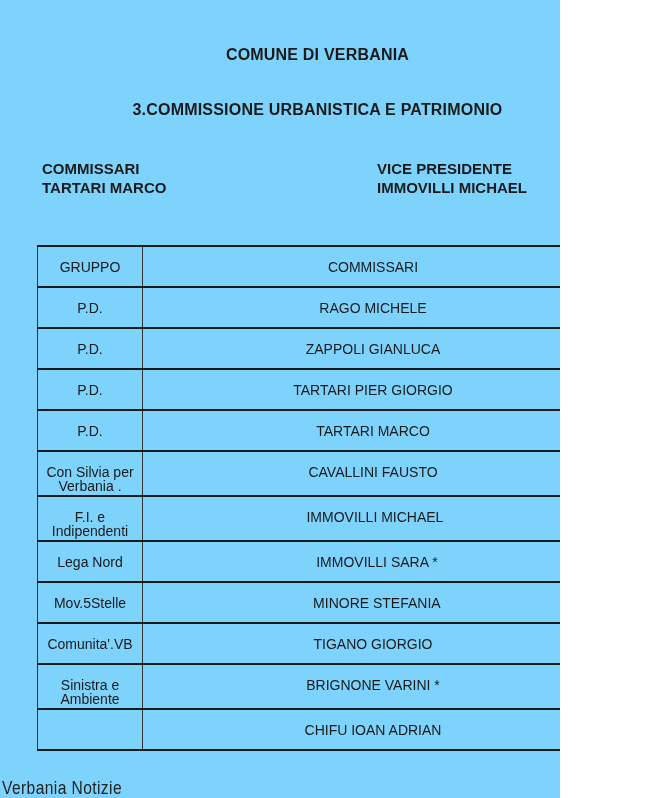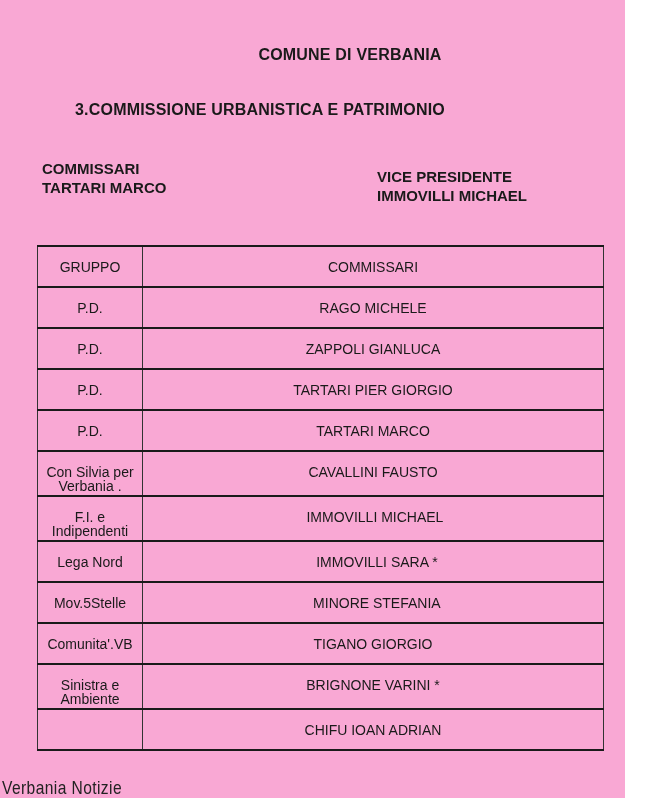--- a/index.html
+++ b/index.html
@@ -2,56 +2,57 @@
 <html><head>
 <meta charset="utf-8">
 <style>
   html, body {
     margin: 0;
     padding: 0;
     background: #ffffff;
   }
   .page {
     position: relative;
-    width: 625px;
+    width: 560px;
     height: 798px;
-    background: #f9a8d4;
+    background: #7dd3fc;
     overflow: hidden;
     font-family: "Liberation Sans", "DejaVu Sans", sans-serif;
     color: #1a1a1a;
   }
   .doc-title {
     position: absolute;
     left: 75px;
     right: 0;
     top: 46px;
     text-align: center;
     font-size: 16px;
     font-weight: bold;
     letter-spacing: 0.2px;
   }
   .doc-subtitle {
     position: absolute;
     left: 75px;
     right: 0;
     top: 101px;
+    text-align: center;
     font-size: 16px;
     font-weight: bold;
     letter-spacing: 0.2px;
   }
   .official-block {
     position: absolute;
     top: 159px;
     font-size: 15px;
     font-weight: bold;
     line-height: 19px;
     white-space: nowrap;
   }
   .official-president { left: 42px; }
-  .official-vice { left: 377px; margin-top: 8px; }
+  .official-vice { left: 377px; }
 
   table.commission {
     position: absolute;
     left: 37px;
     top: 245px;
     width: 567px;
     border-collapse: collapse;
     table-layout: fixed;
     font-size: 14px;
     line-height: 14px;

